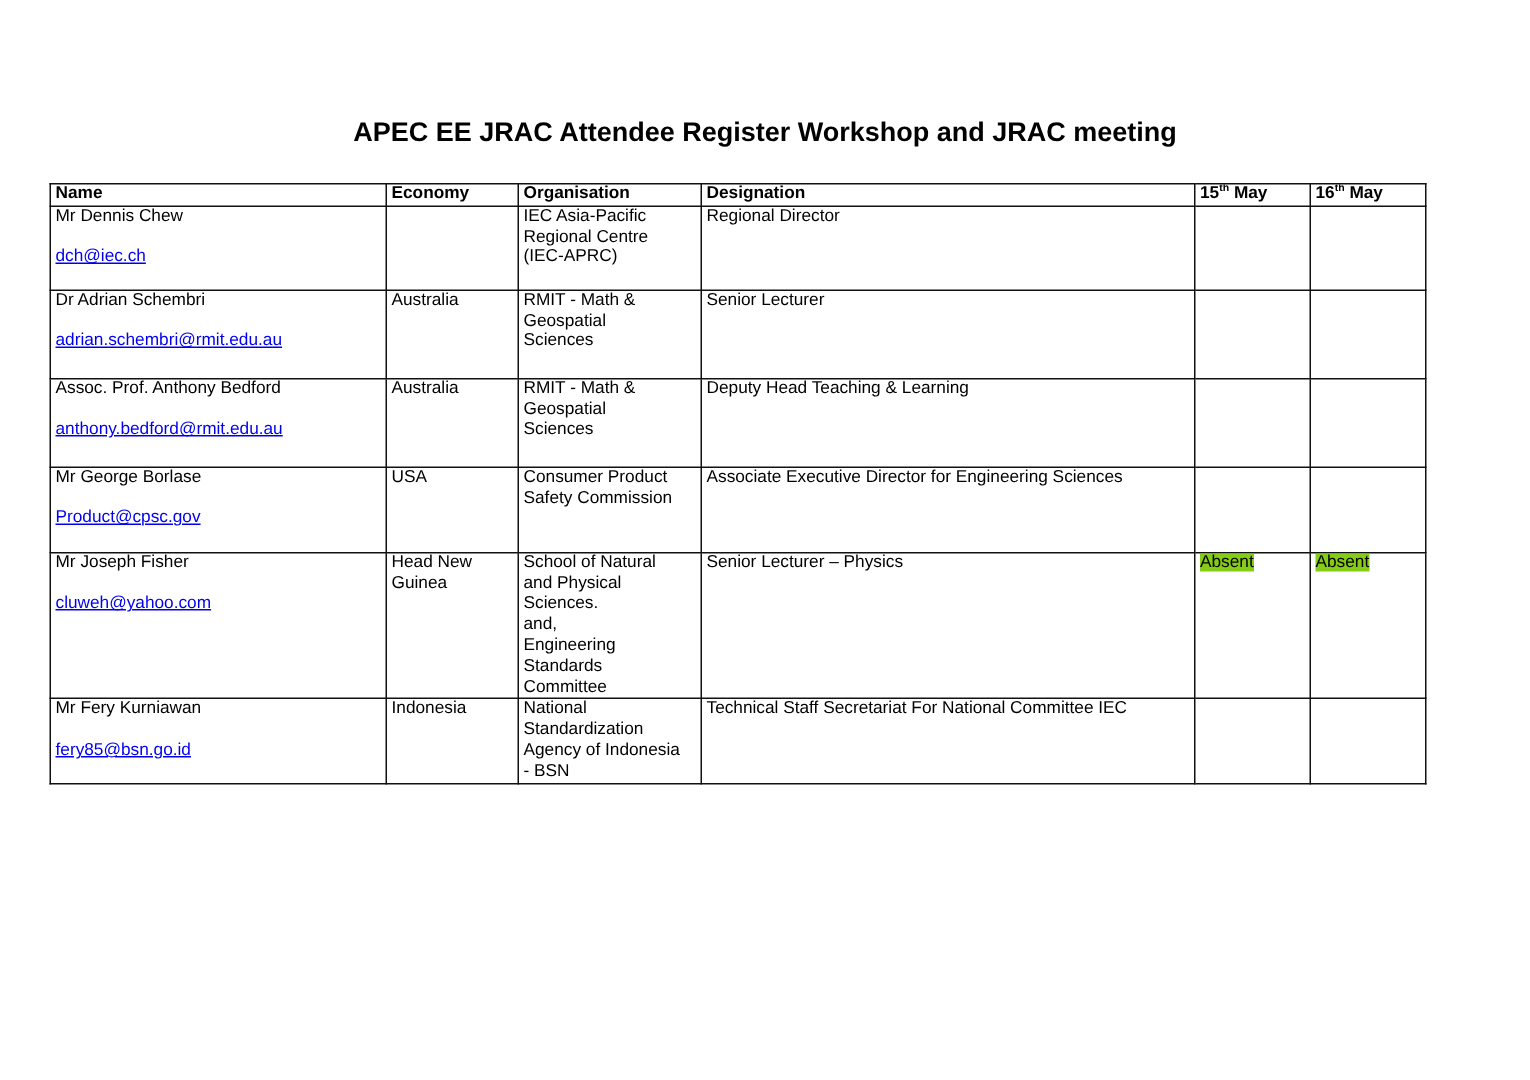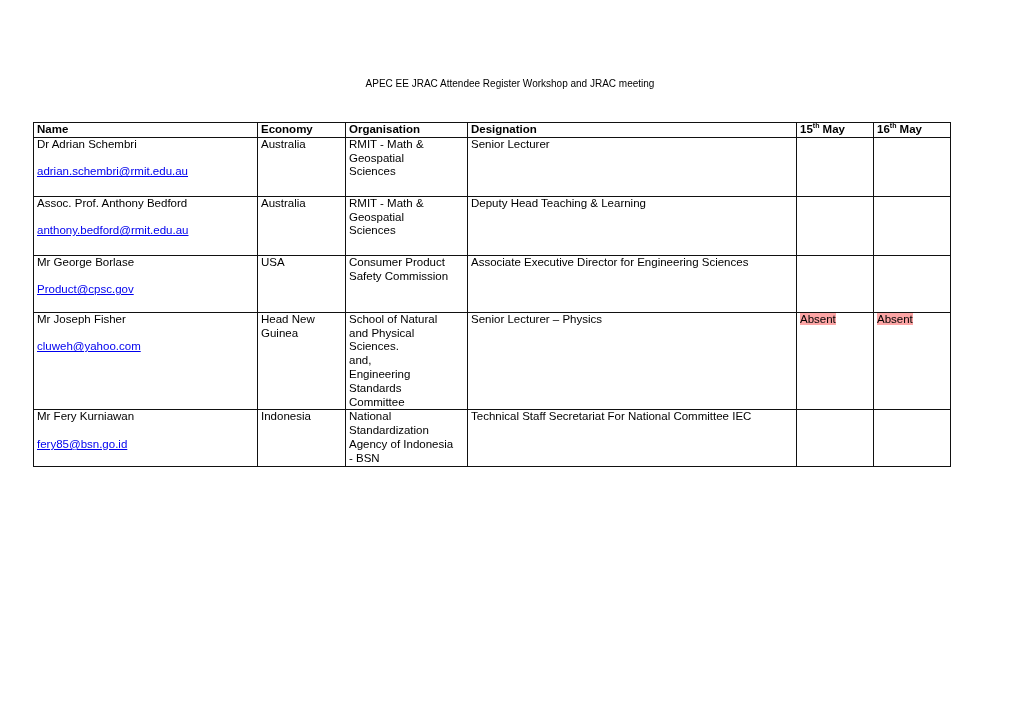--- a/index.html
+++ b/index.html
@@ -1,28 +1,28 @@
 <!DOCTYPE html>
 <html><head>
   <meta charset="utf-8">
   <style>
     html, body { margin: 0; padding: 0; background: #ffffff; }
     body { width: 1020px; height: 720px; position: relative; overflow: hidden;
       font-family: "Liberation Sans", sans-serif; color: #000; }
     .title { position: absolute; left: 0; width: 1020px; top: 78px; text-align: center;
-      font-weight: normal; font-size: 10px; }
+      font-weight: bold; font-size: 18px; }
     table.register { position: absolute; left: 33px; top: 122px; border-collapse: collapse;
       table-layout: fixed; width: 917px; font-size: 11.5px; line-height: 13.8px; }
     table.register td, table.register th { border: 1.5px solid #111; padding: 0 3px 0 3px;
       vertical-align: top; text-align: left; overflow: hidden; }
     table.register th { font-weight: bold; height: 13px; padding-top: 0; }
     th.date { text-align: right; padding-right: 14px; }
     th.date sup { font-size: 7px; vertical-align: 5px; line-height: 0; }
     a.email { color: #0000ee; text-decoration: underline; }
-    .absent { background: #fca5a5; }
+    .absent { background: #84cc16; }
     .blank { display: block; height: 13.8px; }
   </style>
 </head>
 <body>
 
 <div class="title">APEC EE JRAC Attendee Register Workshop and JRAC meeting</div>
 
 <table class="register">
   <colgroup>
     <col style="width:224px">
@@ -37,20 +37,36 @@
       <th>Name</th>
       <th>Economy</th>
       <th>Organisation</th>
       <th>Designation</th>
       <th class="date"><span>15</span><sup>th</sup><span> May</span></th>
       <th class="date"><span>16</span><sup>th</sup><span> May</span></th>
     </tr>
   </thead>
   <tbody>
 
+    <tr style="height:56px">
+      <td>
+        <div>Mr Dennis Chew</div>
+        <span class="blank"></span>
+        <a class="email" href="#">dch@iec.ch</a>
+      </td>
+      <td></td>
+      <td>
+        <div>IEC Asia-Pacific</div>
+        <div>Regional Centre</div>
+        <div>(IEC-APRC)</div>
+      </td>
+      <td>Regional Director</td>
+      <td></td>
+      <td></td>
+    </tr>
 
     <tr style="height:59px">
       <td>
         <div>Dr Adrian Schembri</div>
         <span class="blank"></span>
         <a class="email" href="#">adrian.schembri@rmit.edu.au</a>
       </td>
       <td>Australia</td>
       <td>
         <div>RMIT - Math &amp;</div>

